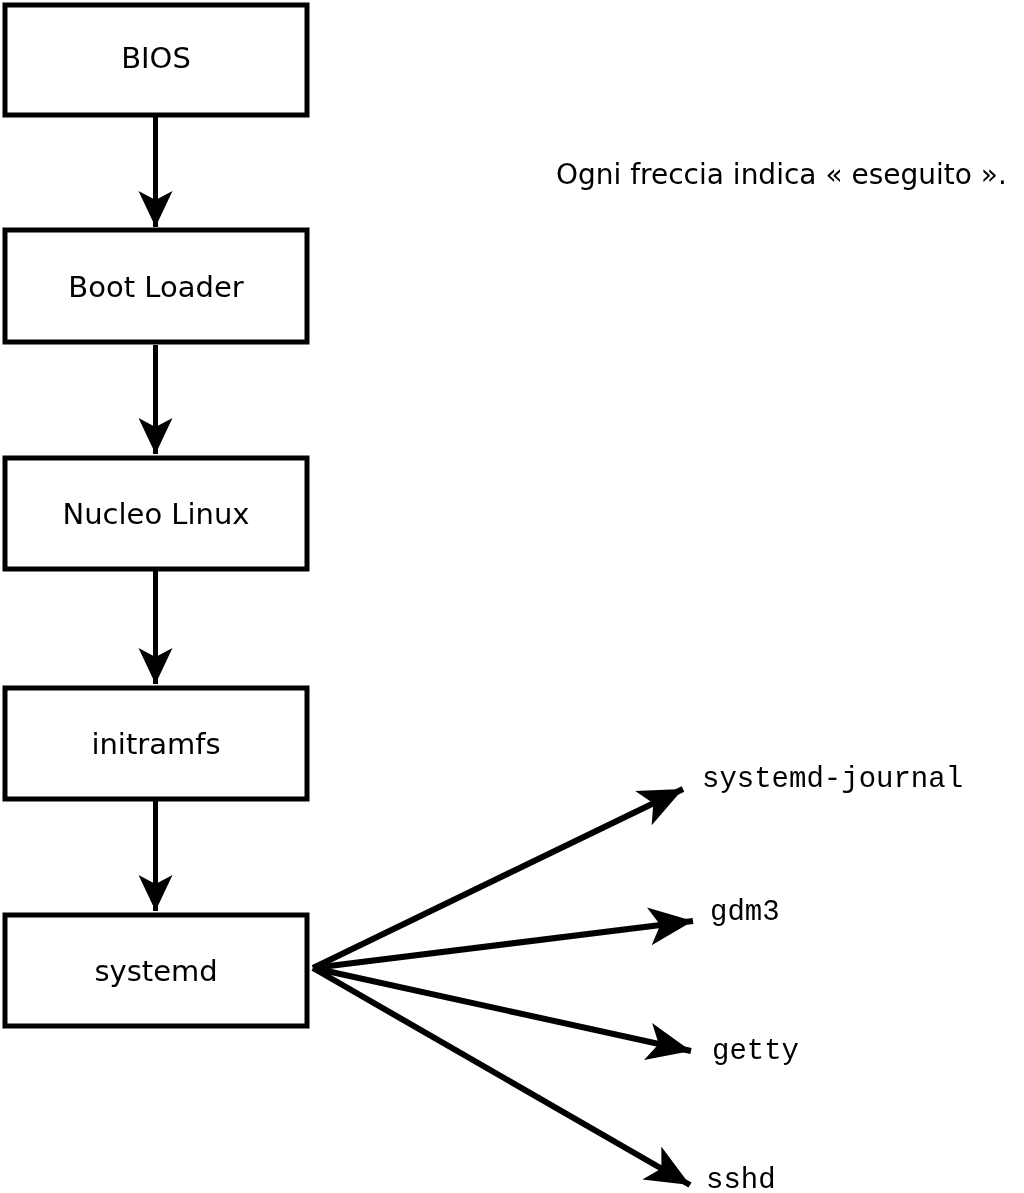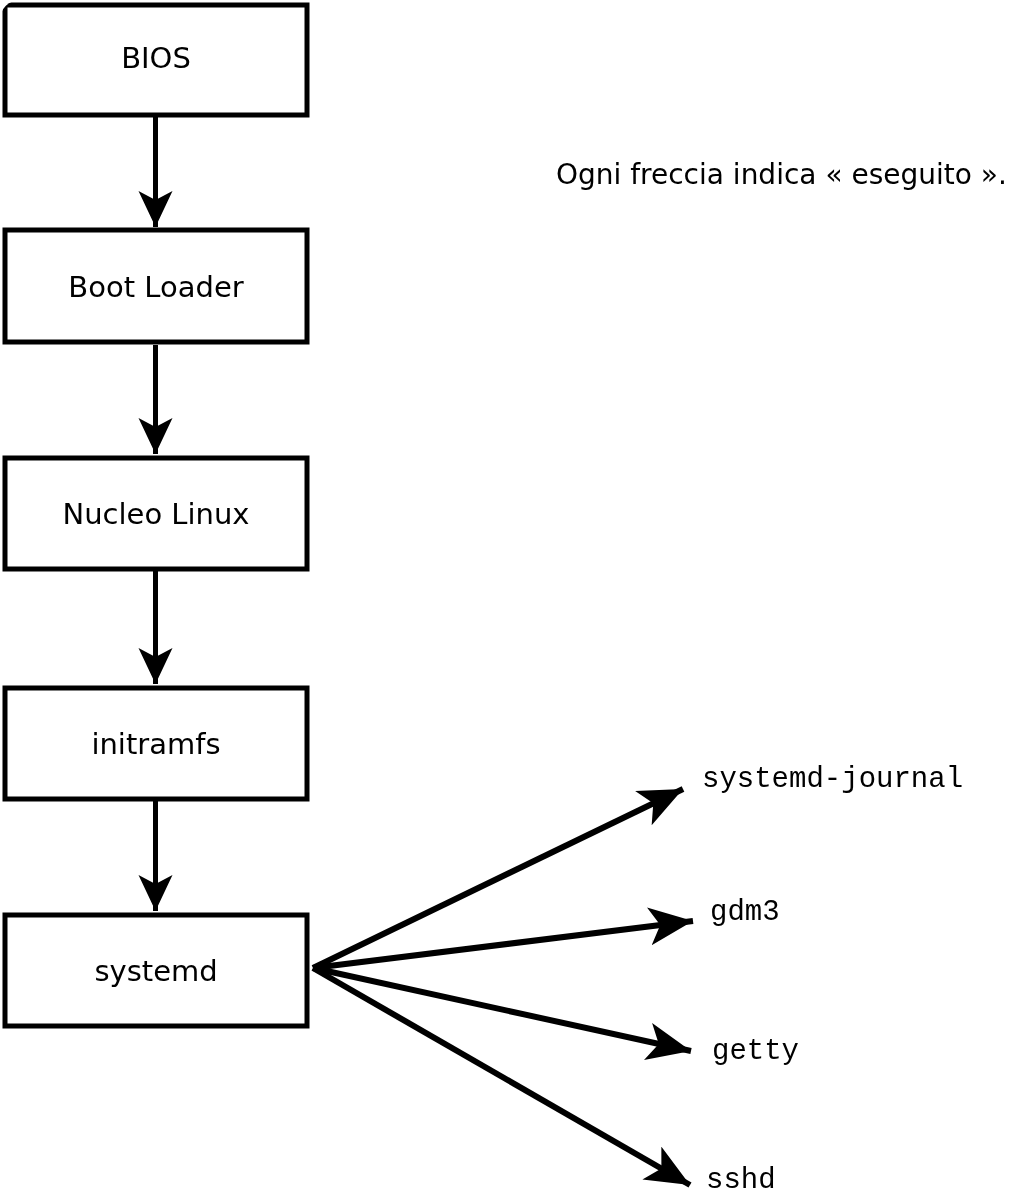--- a/index.html
+++ b/index.html
@@ -6,21 +6,20 @@
     margin: 0;
     padding: 0;
     background: #ffffff;
   }
   .canvas {
     position: relative;
     width: 1024px;
     height: 1193px;
     background: #ffffff;
     overflow: hidden;
-    border-radius: 20px;
   }
   svg { display: block; }
   .box-rect {
     fill: #ffffff;
     stroke: #000000;
     stroke-width: 5;
   }
   .box-label {
     font-family: "DejaVu Sans", "Liberation Sans", sans-serif;
     font-size: 29px;

